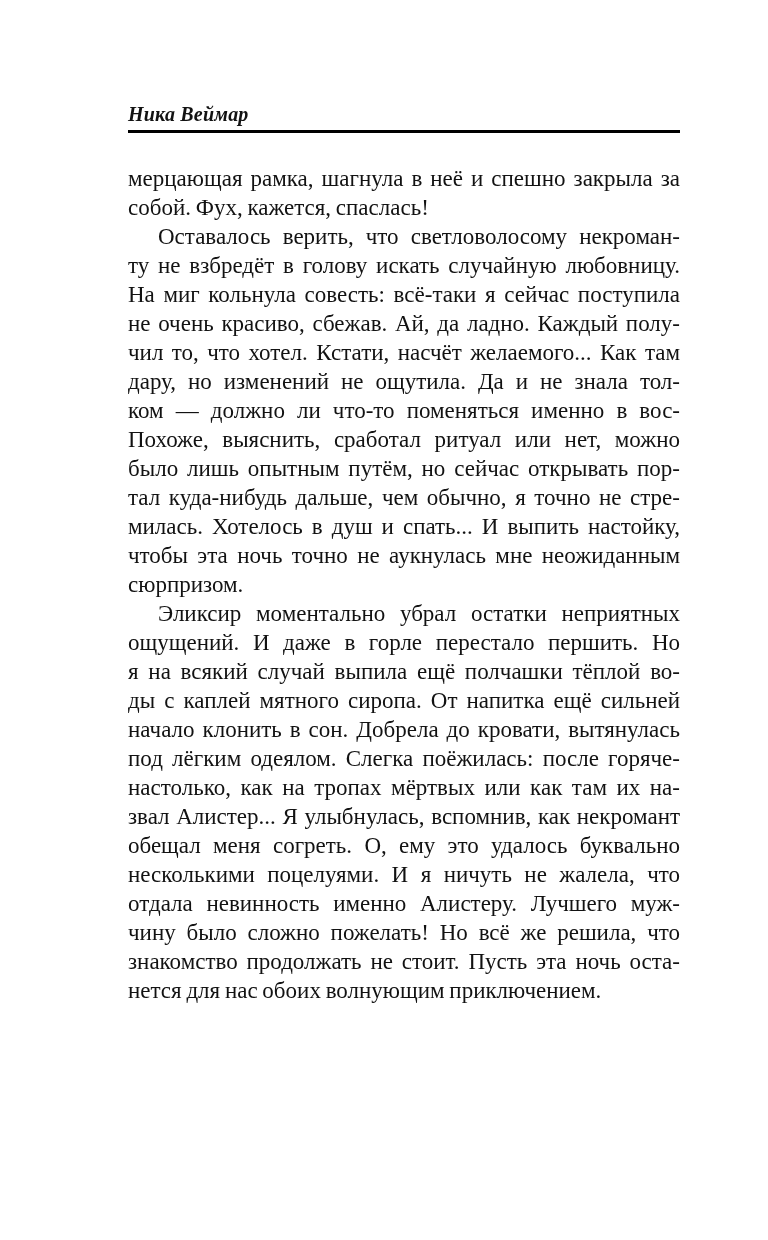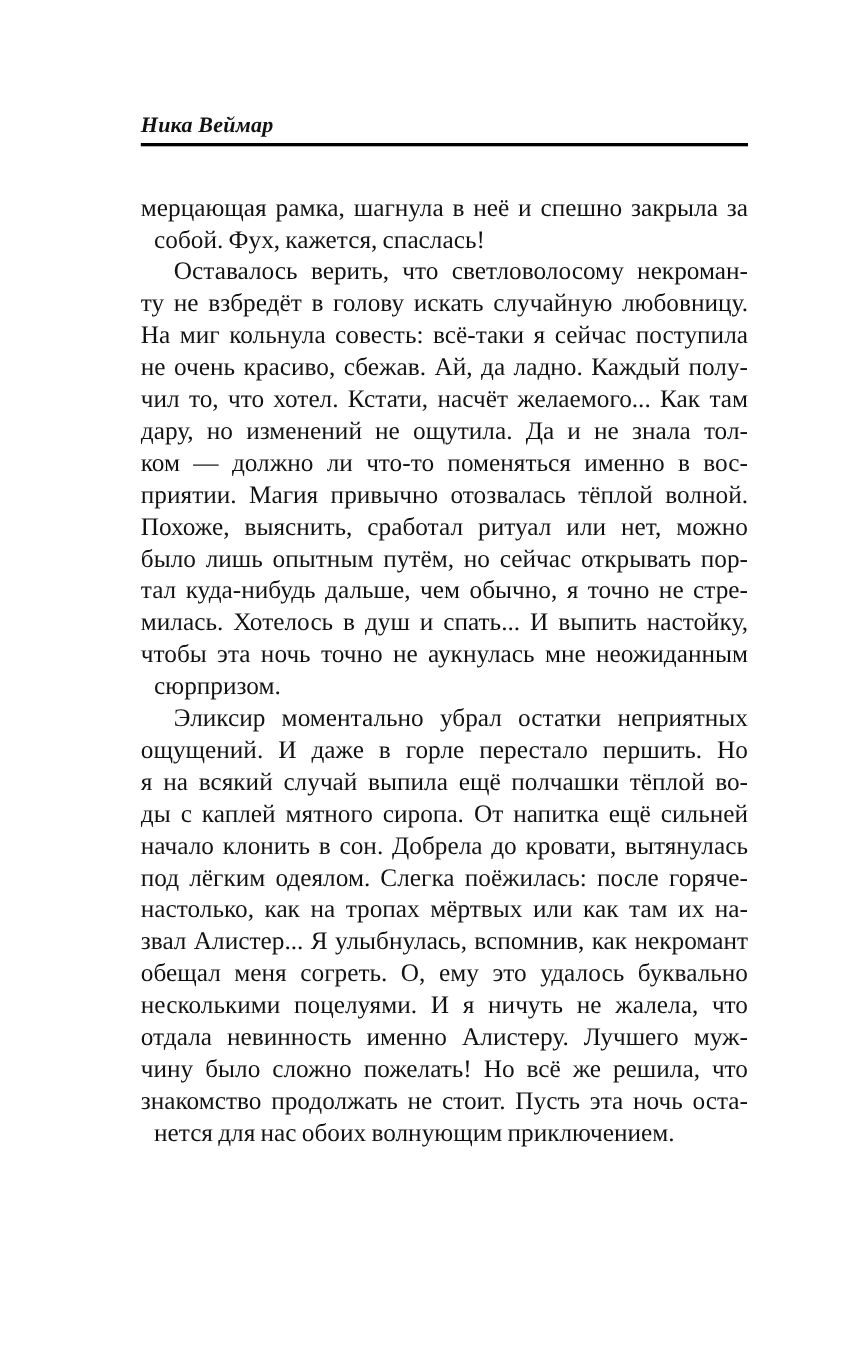--- a/index.html
+++ b/index.html
@@ -35,21 +35,21 @@
       color: #121212;
     }
     .rule {
       margin-top: 4px;
       height: 3px;
       background: #000000;
     }
     .body-text {
       position: absolute;
       left: 128px;
-      top: 174px;
+      top: 164px;
       width: 552px;
       font-size: 23px;
       line-height: 29px;
       word-spacing: -1px;
     }
     .paragraph {
       margin: 0;
       padding: 0;
     }
     .line {
@@ -59,21 +59,20 @@
     }
     
     .line::after {
       content: "";
       display: inline-block;
       width: 100%;
       height: 0;
     }
     .line.last {
       text-align: left;
-      margin-left: 12px;
     }
     .line.indent {
       text-indent: 30px;
     }
   </style>
 </head>
 <body>
 
 <div class="page">
   <div class="running-header">
@@ -86,21 +85,20 @@
         <div class="line last">собой. Фух, кажется, спаслась!</div>
       </div>
       <div class="paragraph">
         <div class="line indent">Оставалось верить, что светловолосому некроман-</div>
         <div class="line">ту не взбредёт в голову искать случайную любовницу.</div>
         <div class="line">На миг кольнула совесть: всё-таки я сейчас поступила</div>
         <div class="line">не очень красиво, сбежав. Ай, да ладно. Каждый полу-</div>
         <div class="line">чил то, что хотел. Кстати, насчёт желаемого... Как там</div>
         <div class="line">дару, но изменений не ощутила. Да и не знала тол-</div>
         <div class="line">ком — должно ли что-то поменяться именно в вос-</div>
-        <div class="line">приятии. Магия привычно отозвалась тёплой волной.</div>
         <div class="line">Похоже, выяснить, сработал ритуал или нет, можно</div>
         <div class="line">было лишь опытным путём, но сейчас открывать пор-</div>
         <div class="line">тал куда-нибудь дальше, чем обычно, я точно не стре-</div>
         <div class="line">милась. Хотелось в душ и спать... И выпить настойку,</div>
         <div class="line">чтобы эта ночь точно не аукнулась мне неожиданным</div>
         <div class="line last">сюрпризом.</div>
       </div>
       <div class="paragraph">
         <div class="line indent">Эликсир моментально убрал остатки неприятных</div>
         <div class="line">ощущений. И даже в горле перестало першить. Но</div>

